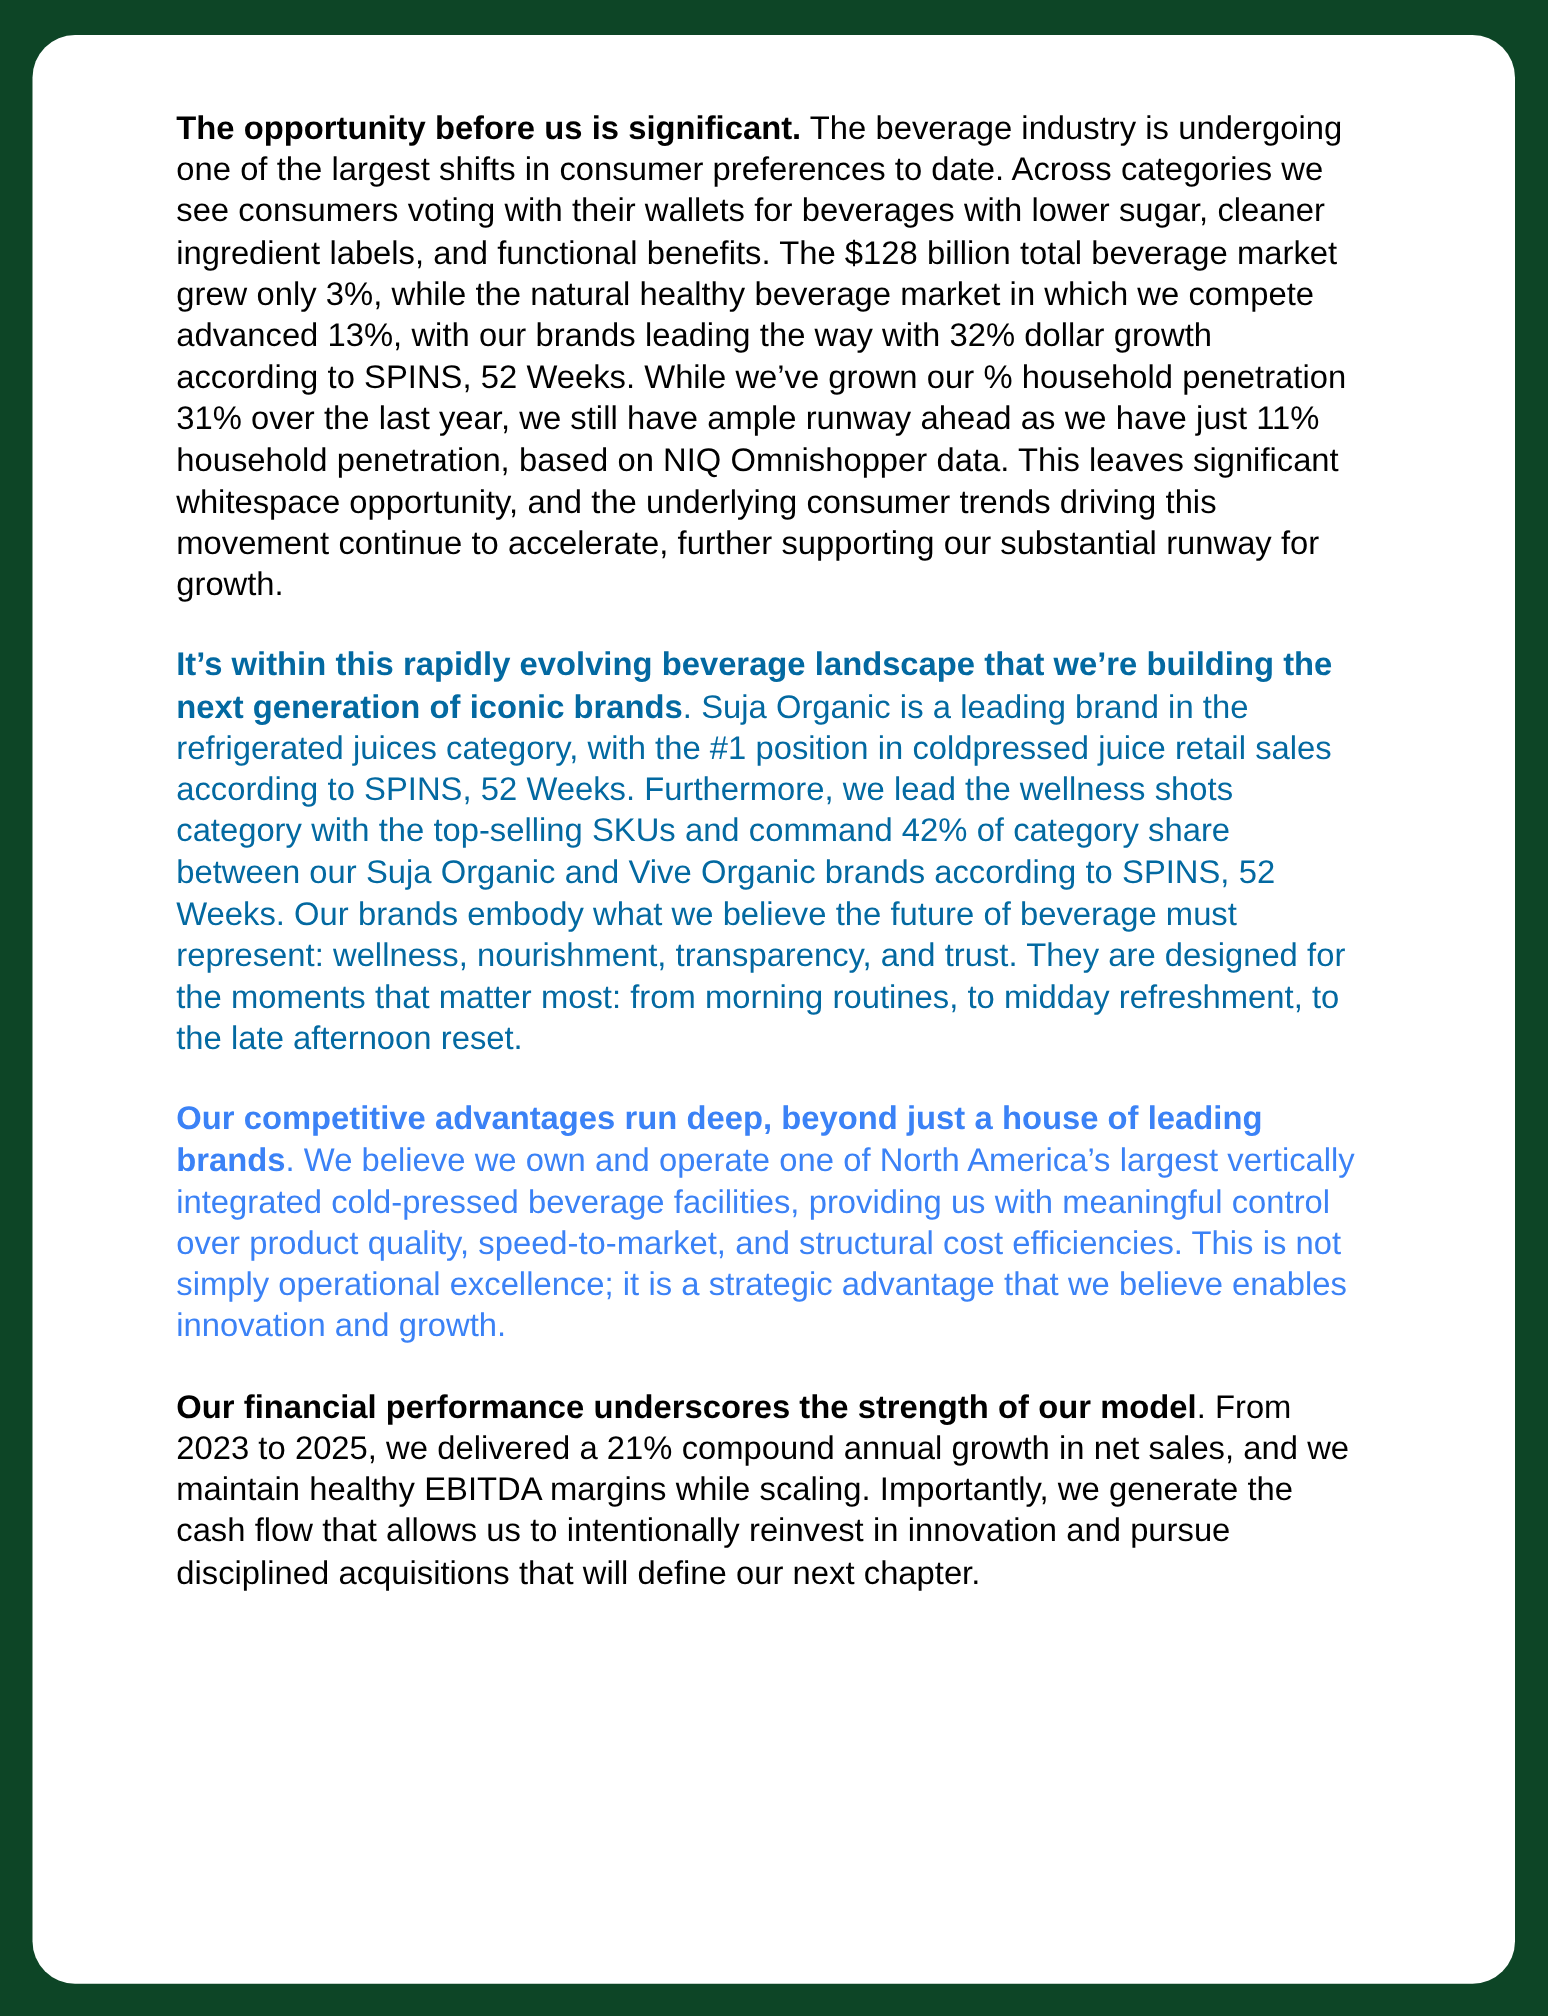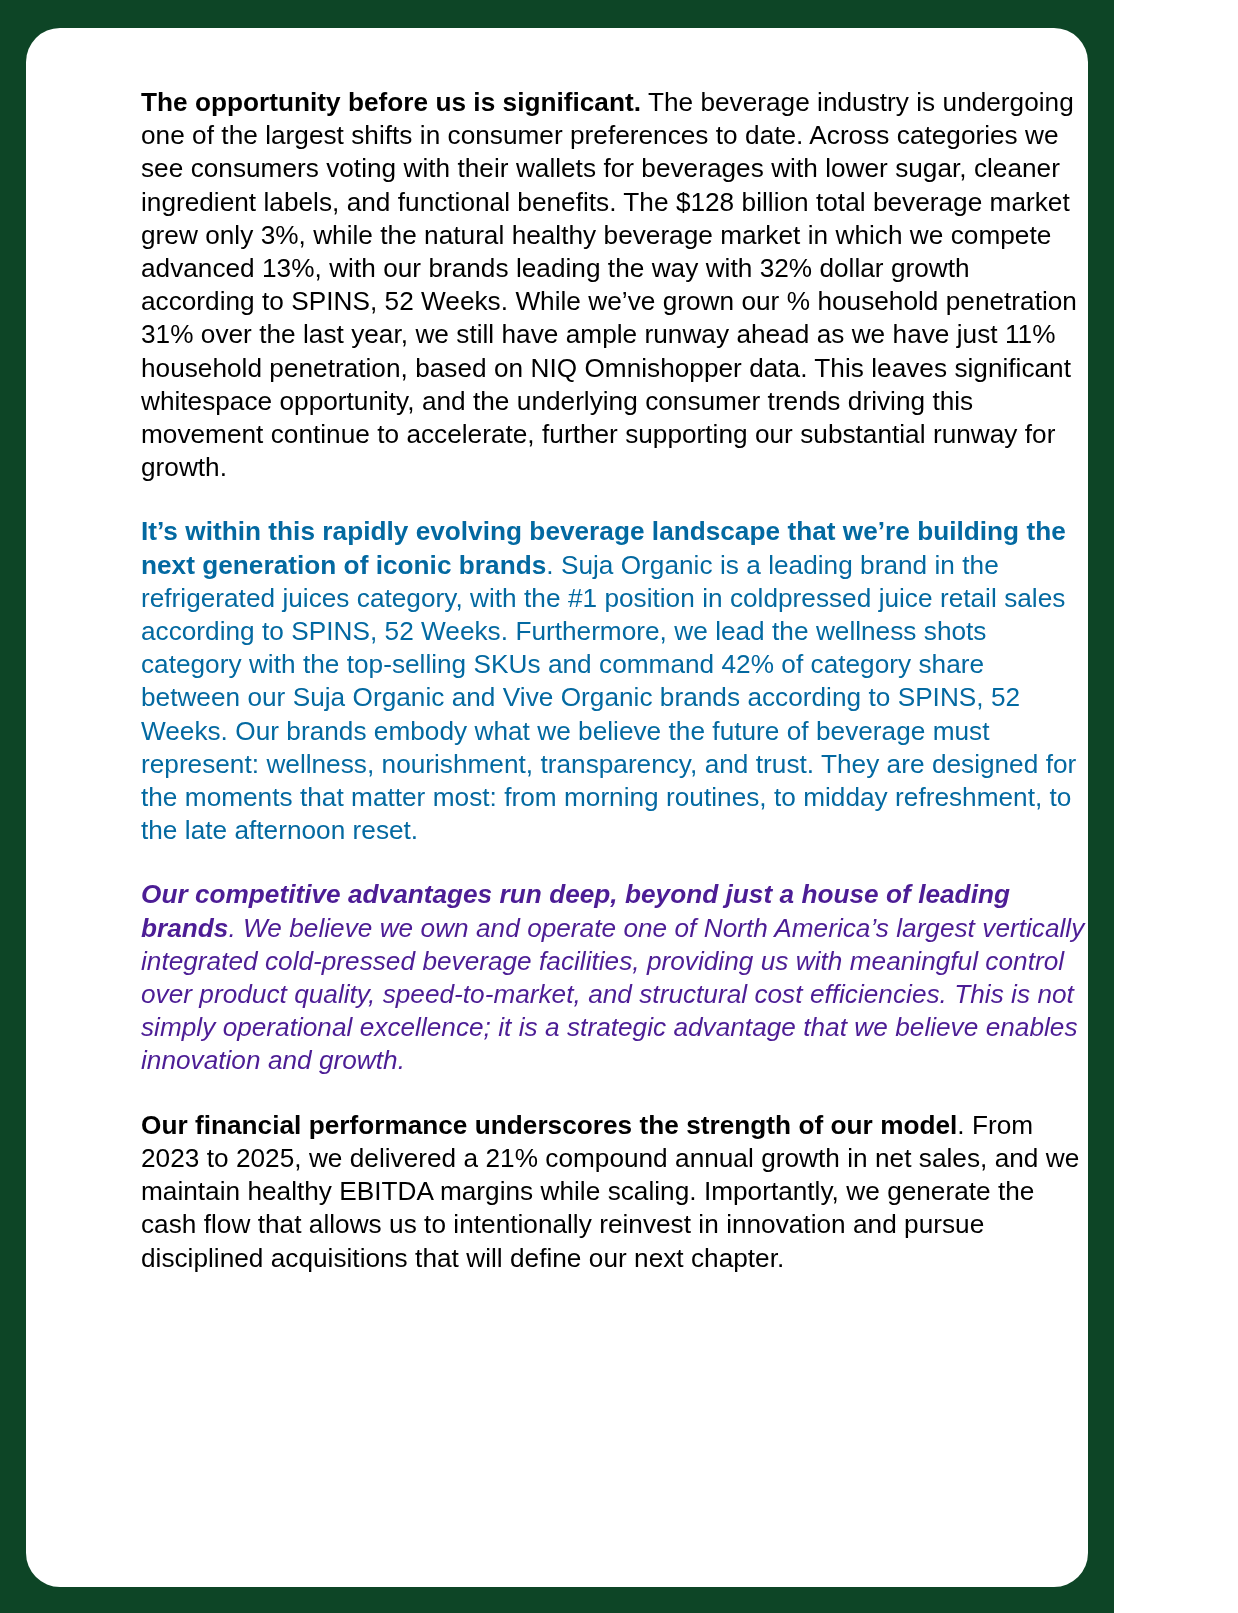--- a/index.html
+++ b/index.html
@@ -5,21 +5,21 @@
   html, body {
     margin: 0;
     padding: 0;
     background: #ffffff;
   }
   body {
     font-family: "Liberation Sans", sans-serif;
   }
   #page {
     position: relative;
-    width: 1114px;
+    width: 1238px;
     height: 1613px;
     box-sizing: border-box;
     background: #0d4526;
     overflow: hidden;
   }
   #page-inner {
     position: absolute;
     left: 26px;
     top: 28px;
     right: 26px;
@@ -58,21 +58,21 @@
     <div id="content">
 
       <p class="para" style="color: rgb(0, 0, 0);">
         <span class="lead">The opportunity before us is significant.</span><span> The beverage industry is undergoing one of the largest shifts in consumer preferences to date. Across categories we see consumers voting with their wallets for beverages with lower sugar, cleaner ingredient labels, and functional benefits. The $128 billion total beverage market grew only 3%, while the natural healthy beverage market in which we compete advanced 13%, with our brands leading the way with 32% dollar growth according to SPINS, 52 Weeks. While we’ve grown our % household penetration 31% over the last year, we still have ample runway ahead as we have just 11% household penetration, based on NIQ Omnishopper data. This leaves significant whitespace opportunity, and the underlying consumer trends driving this movement continue to accelerate, further supporting our substantial runway for growth.</span>
       </p>
 
       <p class="para" style="color: #0369a1;">
         <span class="lead">It’s within this rapidly evolving beverage landscape that we’re building the next generation of iconic brands</span><span>. Suja Organic is a leading brand in the refrigerated juices category, with the #1 position in coldpressed juice retail sales according to SPINS, 52 Weeks. Furthermore, we lead the wellness shots category with the top-selling SKUs and command 42% of category share between our Suja Organic and Vive Organic brands according to SPINS, 52 Weeks. Our brands embody what we believe the future of beverage must represent: wellness, nourishment, transparency, and trust. They are designed for the moments that matter most: from morning routines, to midday refreshment, to the late afternoon reset.</span>
       </p>
 
-      <p class="para" style="color: #4c1d95; font-style: italic;">
+      <p class="para" style="color: #3b82f6;">
         <span class="lead">Our competitive advantages run deep, beyond just a house of leading brands</span><span>. We believe we own and operate one of North America’s largest vertically integrated cold-pressed beverage facilities, providing us with meaningful control over product quality, speed-to-market, and structural cost efficiencies. This is not simply operational excellence; it is a strategic advantage that we believe enables innovation and growth.</span>
       </p>
 
       <p class="para" style="color: rgb(0, 0, 0);">
         <span class="lead">Our financial performance underscores the strength of our model</span><span>. From 2023 to 2025, we delivered a 21% compound annual growth in net sales, and we maintain healthy EBITDA margins while scaling. Importantly, we generate the cash flow that allows us to intentionally reinvest in innovation and pursue disciplined acquisitions that will define our next chapter.</span>
       </p>
 
     </div>
   </div>
 </div>

